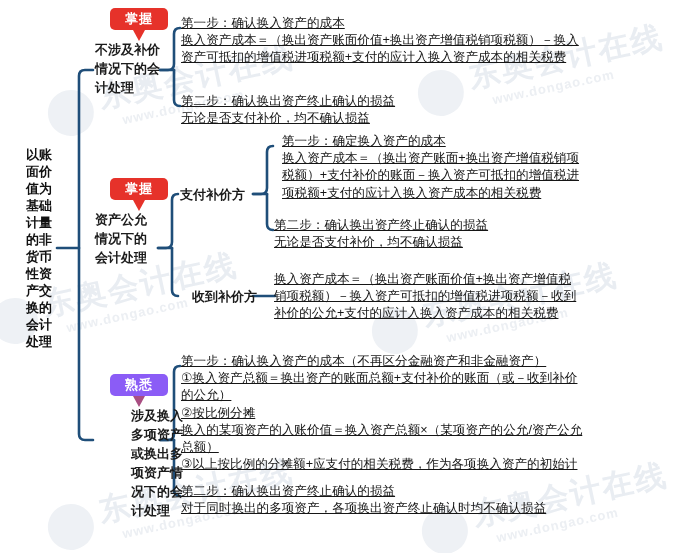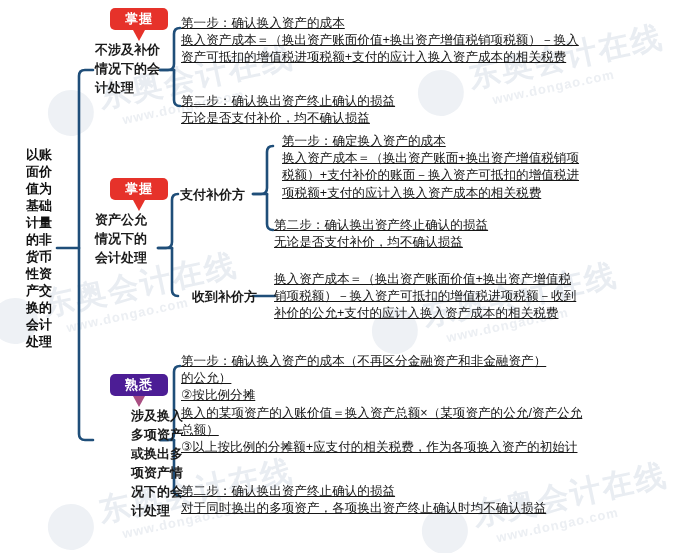--- a/index.html
+++ b/index.html
@@ -136,33 +136,34 @@
   <div class="leaf" style="left:274px;top:217px;width:399px;">
     <p>第二步：确认换出资产终止确认的损益</p>
     <p>无论是否支付补价，均不确认损益</p>
   </div>
   <div class="leaf" style="left:274px;top:271px;width:399px;">
     <p>换入资产成本＝（换出资产账面价值+换出资产增值税</p>
     <p>销项税额）－换入资产可抵扣的增值税进项税额－收到</p>
     <p>补价的公允+支付的应计入换入资产成本的相关税费</p>
   </div>
 
-  <div class="badge" style="left:110px;top:374px;background:#4c1d95;">
+  <div class="badge" style="left:110px;top:374px;background:#8b5cf6;">
     <span>熟悉</span>
     <span class="tail" style="border-top:11px solid #a94e82;"></span>
   </div>
   <div class="node" style="left:95px;top:406px;margin-left:36px;">涉及换入
 多项资产
 或换出多
 项资产情
 况下的会
 计处理</div>
 
   <div class="leaf" style="left:181px;top:353px;width:492px;">
     <p>第一步：确认换入资产的成本（不再区分金融资产和非金融资产）</p>
+    <p>①换入资产总额＝换出资产的账面总额+支付补价的账面（或－收到补价</p>
     <p>的公允）</p>
     <p>②按比例分摊</p>
     <p>换入的某项资产的入账价值＝换入资产总额×（某项资产的公允/资产公允</p>
     <p>总额）</p>
     <p>③以上按比例的分摊额+应支付的相关税费，作为各项换入资产的初始计</p>
   </div>
   <div class="leaf" style="left:181px;top:483px;width:492px;">
     <p>第二步：确认换出资产终止确认的损益</p>
     <p>对于同时换出的多项资产，各项换出资产终止确认时均不确认损益</p>
   </div>

